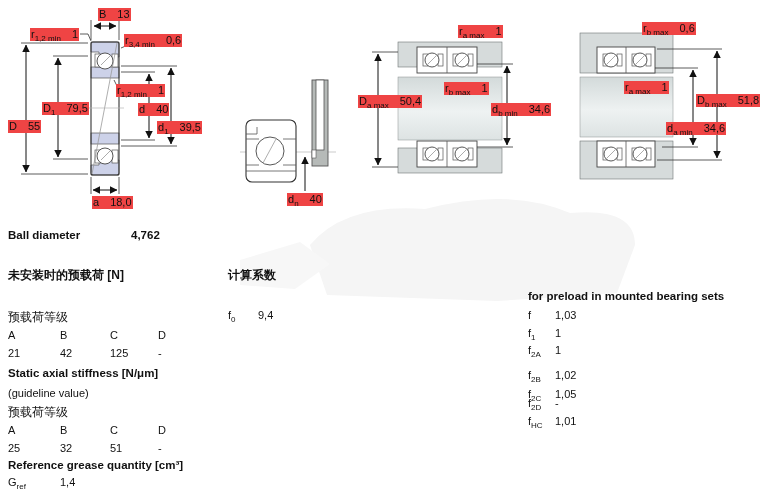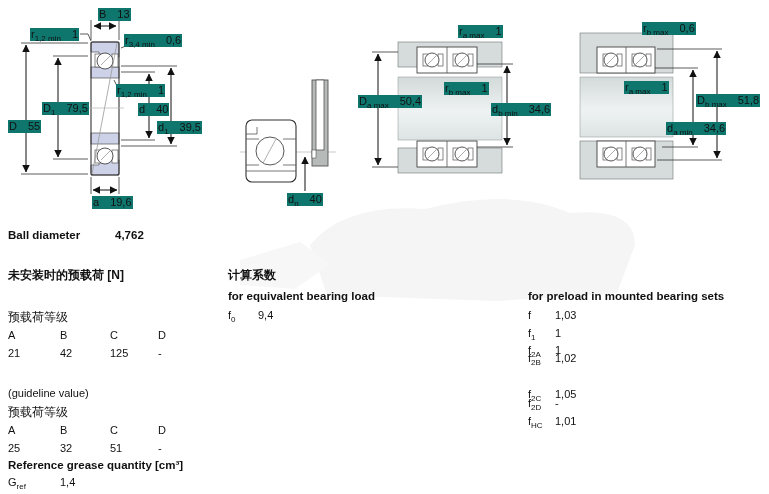--- a/index.html
+++ b/index.html
@@ -16,28 +16,28 @@
   .thin2{stroke:#555;stroke-width:.8;fill:none;}
   .center{stroke:#b5b5b5;stroke-width:.7;}
   .ext{stroke:#333;stroke-width:.8;}
   .leader{stroke:#333;stroke-width:.8;fill:none;}
   .dimline{stroke:#111;stroke-width:1;}
   .steel{fill:var(--steel,#d6dbdb);stroke:#6e7575;stroke-width:.6;}
   .shaft{fill:url(#shaftgrad);stroke:#8a9191;stroke-width:.5;}
   .unit{fill:#fff;stroke:#444;stroke-width:.9;}
   .tool{fill:var(--tool,#b6bab8);stroke:#555;stroke-width:.9;}
   
-  .dim{position:absolute;font-size:11px;line-height:1.15;background:#0f766e;padding:0 1px;
+  .dim{position:absolute;font-size:11px;line-height:1.15;background:#ef4444;padding:0 1px;
        white-space:nowrap;}
   .dim sub{font-size:8px;line-height:0;}
   .dim .dv{margin-left:7px;}
   .dim sub.s + .dv{margin-left:11px;}
   
   .trow{position:absolute;font-size:11px;line-height:1.2;white-space:nowrap;}
-  .h{font-weight:bold;font-size:11.5px;}
+  .h{font-weight:bold;font-size:11.5px;gap:16px;}
   .cn{font-size:12px;}
   .kv{display:grid;}
   .grid4{display:grid;grid-template-columns:52px 50px 48px 30px;}
   sub.s{font-size:8px;line-height:0;}
 </style>
 </head>
 <body>
 
 <div class="page">
 
@@ -195,21 +195,21 @@
   </svg>
 
   <div class="dim" style="left:98px;top:8px"><span>B</span><sub class="s"></sub><span class="dv">13</span></div>
   <div class="dim" style="left:30px;top:28px"><span>r</span><sub class="s">1,2 min</sub><span class="dv">1</span></div>
   <div class="dim" style="left:124px;top:34px"><span>r</span><sub class="s">3,4 min</sub><span class="dv">0,6</span></div>
   <div class="dim" style="left:116px;top:84px"><span>r</span><sub class="s">1,2 min</sub><span class="dv">1</span></div>
   <div class="dim" style="left:42px;top:102px"><span>D</span><sub class="s">1</sub><span class="dv">79,5</span></div>
   <div class="dim" style="left:138px;top:103px"><span>d</span><sub class="s"></sub><span class="dv">40</span></div>
   <div class="dim" style="left:8px;top:120px"><span>D</span><sub class="s"></sub><span class="dv">55</span></div>
   <div class="dim" style="left:157px;top:121px"><span>d</span><sub class="s">1</sub><span class="dv">39,5</span></div>
-  <div class="dim" style="left:92px;top:196px"><span>a</span><sub class="s"></sub><span class="dv">19,6</span></div>
+  <div class="dim" style="left:92px;top:196px"><span>a</span><sub class="s"></sub><span class="dv">18,0</span></div>
 
   <div class="dim" style="left:287px;top:193px"><span>d</span><sub class="s">n</sub><span class="dv">40</span></div>
 
   <div class="dim" style="left:458px;top:25px"><span>r</span><sub class="s">a max</sub><span class="dv">1</span></div>
   <div class="dim" style="left:358px;top:95px"><span>D</span><sub class="s">a max</sub><span class="dv">50,4</span></div>
   <div class="dim" style="left:444px;top:82px"><span>r</span><sub class="s">b max</sub><span class="dv">1</span></div>
   <div class="dim" style="left:491px;top:103px"><span>d</span><sub class="s">b min</sub><span class="dv">34,6</span></div>
 
   <div class="dim" style="left:642px;top:22px"><span>r</span><sub class="s">b max</sub><span class="dv">0,6</span></div>
   <div class="dim" style="left:624px;top:81px"><span>r</span><sub class="s">a max</sub><span class="dv">1</span></div>
@@ -229,20 +229,21 @@
       <span>C</span>
       <span>D</span>
   </div>
   <div class="trow grid4" style="left:8px;top:347px">
     <span>21</span>
       <span>42</span>
       <span>125</span>
       <span>-</span>
   </div>
 
+  <div class="trow h" style="left:8px;top:367px">Static axial stiffness [N/μm]</div>
   <div class="trow" style="left:8px;top:387px">(guideline value)</div>
   <div class="trow cn" style="left:8px;top:405px">预载荷等级</div>
   <div class="trow grid4" style="left:8px;top:424px">
     <span>A</span>
       <span>B</span>
       <span>C</span>
       <span>D</span>
   </div>
   <div class="trow grid4" style="left:8px;top:442px">
     <span>25</span>
@@ -251,40 +252,39 @@
       <span>-</span>
   </div>
 
   <div class="trow h" style="left:8px;top:459px">Reference grease quantity [cm³]</div>
   <div class="trow kv" style="left:8px;top:476px;grid-template-columns:52px auto">
     <span><span>G</span><sub class="s">ref</sub></span>
     <span>1,4</span>
   </div>
 
   <div class="trow h cn" style="left:228px;top:268px">计算系数</div>
-  <div class="trow h" style="left:228px;top:290px">for equivalent bearing load</div>
   <div class="trow kv" style="left:228px;top:309px;grid-template-columns:30px auto">
     <span><span>f</span><sub class="s">0</sub></span>
     <span>9,4</span>
   </div>
 
   <div class="trow h" style="left:528px;top:290px">for preload in mounted bearing sets</div>
   <div class="trow kv" style="left:528px;top:309px;grid-template-columns:27px auto">
       <span><span>f</span><sub class="s"></sub></span>
       <span>1,03</span>
     </div>
   <div class="trow kv" style="left:528px;top:327px;grid-template-columns:27px auto">
       <span><span>f</span><sub class="s">1</sub></span>
       <span>1</span>
     </div>
   <div class="trow kv" style="left:528px;top:344px;grid-template-columns:27px auto">
       <span><span>f</span><sub class="s">2A</sub></span>
       <span>1</span>
     </div>
-  <div class="trow kv" style="left:528px;top:352px;grid-template-columns:27px auto">
+  <div class="trow kv" style="left:528px;top:369px;grid-template-columns:27px auto">
       <span><span>f</span><sub class="s">2B</sub></span>
       <span>1,02</span>
     </div>
   <div class="trow kv" style="left:528px;top:388px;grid-template-columns:27px auto">
       <span><span>f</span><sub class="s">2C</sub></span>
       <span>1,05</span>
     </div>
   <div class="trow kv" style="left:528px;top:397px;grid-template-columns:27px auto">
       <span><span>f</span><sub class="s">2D</sub></span>
       <span>-</span>

